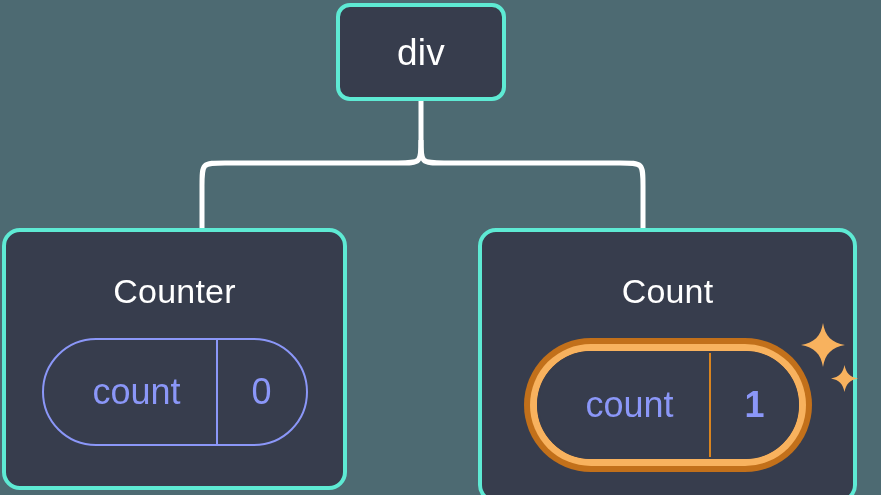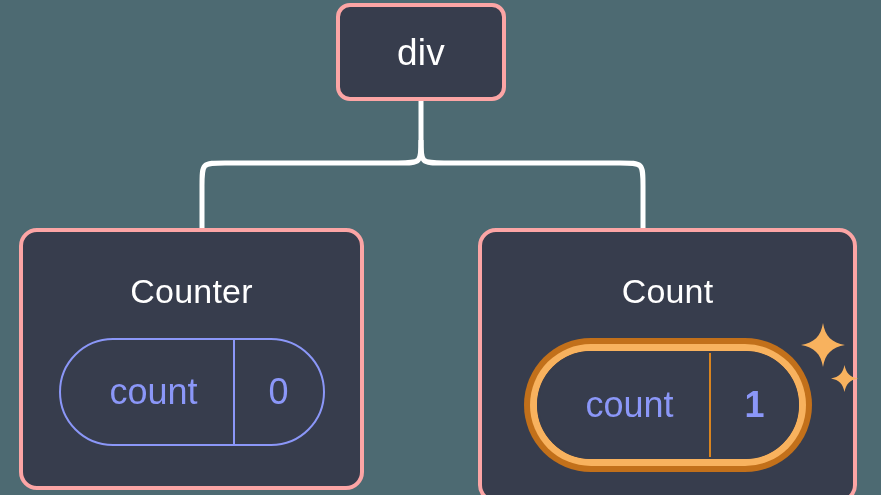--- a/index.html
+++ b/index.html
@@ -30,21 +30,21 @@
     width: 881px;
     height: 495px;
     pointer-events: none;
   }
 
   
   .node {
     position: absolute;
     box-sizing: border-box;
     background: #373d4d;
-    border: 4px solid #fca5a5;
+    border: 4px solid #5eead4;
     border-radius: 14px;
   }
 
   
   #node-root {
     left: 336px;
     top: 3px;
     width: 170px;
     height: 98px;
     border-radius: 14px;
@@ -59,21 +59,21 @@
     letter-spacing: 0.2px;
     line-height: 1;
   }
 
   
   .card {
     border-radius: 18px;
     display: block;
   }
   #node-counter {
-    left: 19px;
+    left: 2px;
     top: 228px;
     width: 345px;
     height: 262px;
   }
   #node-count {
     left: 478px;
     top: 228px;
     width: 379px;
     height: 275px;
   }

